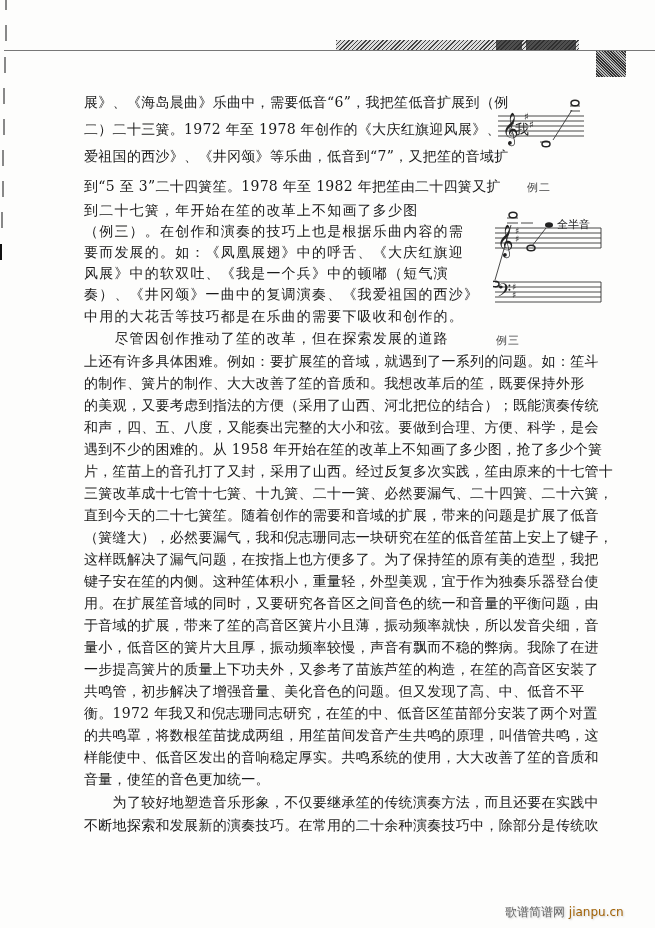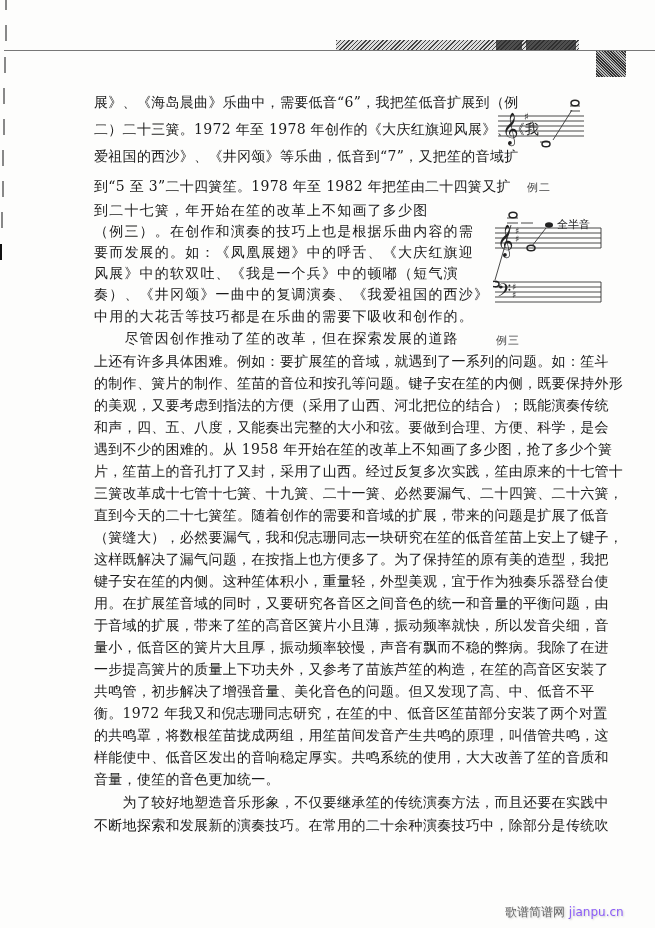--- a/index.html
+++ b/index.html
@@ -20,33 +20,33 @@
   .header-band .dark {
     position: absolute; top: 0; height: 10px; background: #2a2a2a;
     opacity: .8;
   }
   .corner-tab {
     position: absolute; left: 596px; top: 51px; width: 30px; height: 26px;
     background: repeating-linear-gradient(45deg, #333 0 1px, #bbb 1px 2px);
   }
   .line {
     position: absolute; left: 84px; font-size: 14px; line-height: 17px;
-    white-space: nowrap; letter-spacing: 0.3px; margin-left: 10px;
+    white-space: nowrap; letter-spacing: 0.3px;
   }
   .wide { letter-spacing: 1.2px; }
   .caption {
     position: absolute; font-size: 11px; color: #444; letter-spacing: 1px;
   }
   .staff { position: absolute; }
   .watermark {
     position: absolute; left: 505px; top: 904px; font-size: 12px; color: #666;
     font-family: "DejaVu Sans", sans-serif; white-space: nowrap;
     text-shadow: 1px 1px 2px #ccc;
   }
-  .watermark .url { color: #8b5cf6; }
+  .watermark .url { color: #a16207; }
 </style>
 </head>
 <body>
 
 <div class="edge-mark" style="top:0;height:10px;left:5px"></div>
 <div class="edge-mark" style="top:25px;height:16px;left:5px"></div>
 <div class="edge-mark" style="top:57px;height:16px;left:4px"></div>
 <div class="edge-mark" style="top:88px;height:16px;left:3px"></div>
 <div class="edge-mark" style="top:119px;height:16px;left:3px"></div>
 <div class="edge-mark" style="top:150px;height:16px;left:2px"></div>
@@ -126,21 +126,21 @@
   <text x="19" y="100" font-size="9" fill="#222">♯</text>
   <ellipse cx="20" cy="17" rx="4" ry="2.8" fill="none" stroke="#222" stroke-width="1.5"></ellipse>
   <ellipse cx="38" cy="50" rx="4" ry="2.8" fill="none" stroke="#222" stroke-width="1.5"></ellipse>
   <ellipse cx="56" cy="27" rx="4" ry="2.8" fill="#222"></ellipse>
   <ellipse cx="2" cy="86" rx="4" ry="2.8" fill="none" stroke="#222" stroke-width="1.5"></ellipse>
   <text x="64" y="30" font-size="11" fill="#222">全半音</text>
 </svg>
 <div class="caption" style="left:496px;top:333px">例三</div>
 
 <div class="line" style="top:353px">上还有许多具体困难。例如：要扩展笙的音域，就遇到了一系列的问题。如：笙斗</div>
-<div class="line" style="top:375px">的制作、簧片的制作、笙苗的音位和按孔等问题。键子安在笙的内侧，既要保持外形</div>
+<div class="line" style="top:375px">的制作、簧片的制作、大大改善了笙的音质和。我想改革后的笙，既要保持外形</div>
 <div class="line" style="top:397px">的美观，又要考虑到指法的方便（采用了山西、河北把位的结合）；既能演奏传统</div>
 <div class="line" style="top:419px">和声，四、五、八度，又能奏出完整的大小和弦。要做到合理、方便、科学，是会</div>
 <div class="line" style="top:441px">遇到不少的困难的。从 1958 年开始在笙的改革上不知画了多少图，抢了多少个簧</div>
 <div class="line" style="top:463px">片，笙苗上的音孔打了又封，采用了山西。经过反复多次实践，笙由原来的十七管十</div>
 <div class="line" style="top:485px">三簧改革成十七管十七簧、十九簧、二十一簧、必然要漏气、二十四簧、二十六簧，</div>
 <div class="line" style="top:507px">直到今天的二十七簧笙。随着创作的需要和音域的扩展，带来的问题是扩展了低音</div>
 <div class="line" style="top:529px">（簧缝大），必然要漏气，我和倪志珊同志一块研究在笙的低音笙苗上安上了键子，</div>
 <div class="line" style="top:551px">这样既解决了漏气问题，在按指上也方便多了。为了保持笙的原有美的造型，我把</div>
 <div class="line" style="top:573px">键子安在笙的内侧。这种笙体积小，重量轻，外型美观，宜于作为独奏乐器登台使</div>
 <div class="line" style="top:595px">用。在扩展笙音域的同时，又要研究各音区之间音色的统一和音量的平衡问题，由</div>

